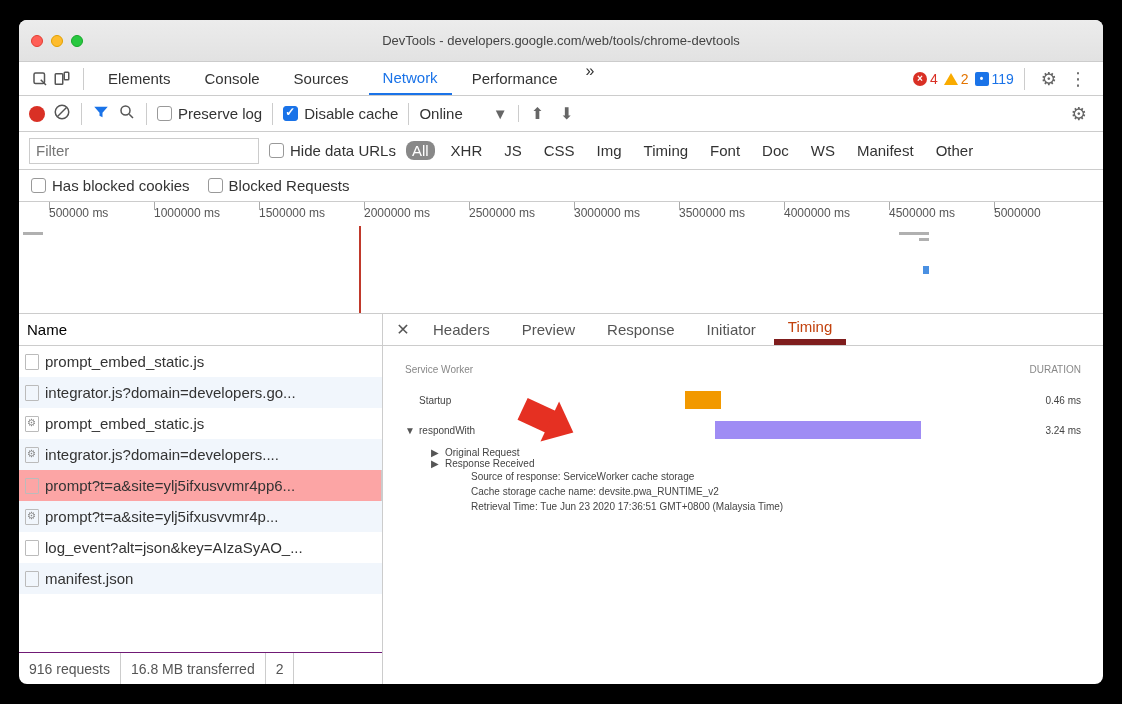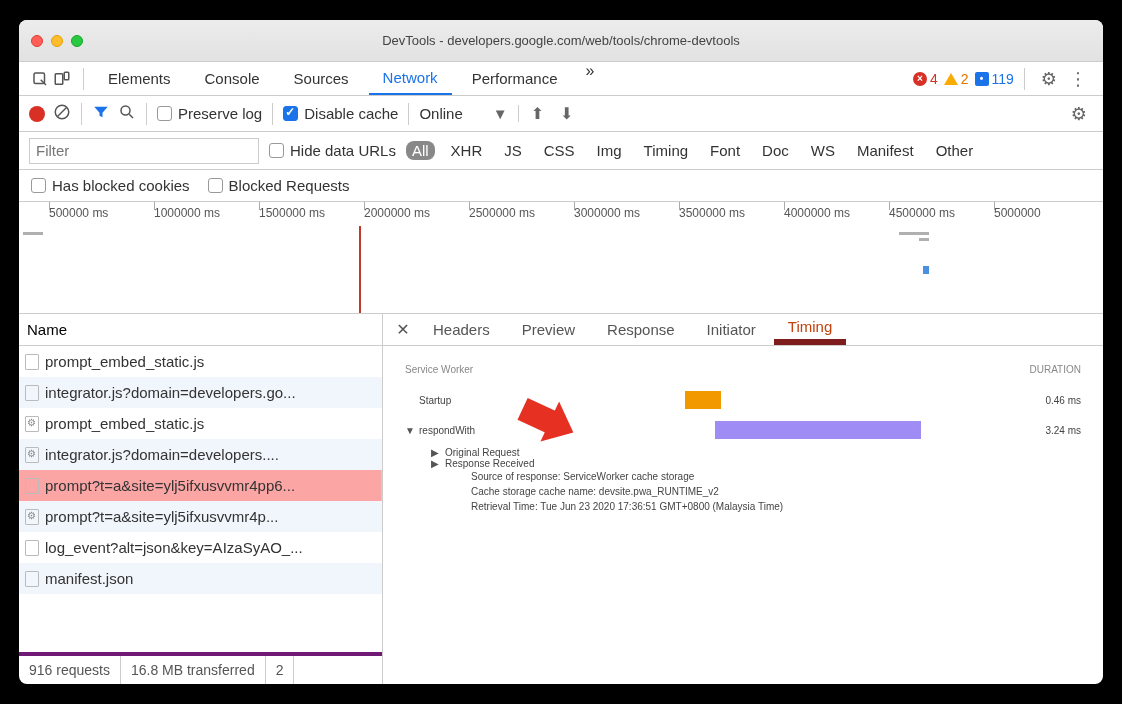--- a/index.html
+++ b/index.html
@@ -114,21 +114,21 @@
   .main{flex:1;display:flex;overflow:hidden;}
 
   .left{width:364px;border-right:1px solid #ccc;display:flex;flex-direction:column;}
   .left-hdr{height:32px;border-bottom:1px solid #ccc;display:flex;align-items:center;padding:0 8px;font-size:15px;}
   .req-list{flex:1;overflow:hidden;}
   .req-row{height:31px;display:flex;align-items:center;padding:0 6px;font-size:15px;color:#333;gap:6px;cursor:pointer;white-space:nowrap;overflow:hidden;text-overflow:ellipsis;}
   .req-row:nth-child(even){background:#f1f6fc;}
   .req-row.sel{background:#fca5a5;}
   .file-ico{width:14px;height:16px;border:1px solid #bbb;border-radius:1px;flex:none;position:relative;}
   .file-ico.gear::after{content:"⚙";position:absolute;left:1px;top:0;font-size:10px;color:#888;}
-  .summary{height:32px;border-top:4px solid #701a75;display:flex;align-items:center;font-size:14px;color:#555;}
+  .summary{height:32px;border-top:1px solid #701a75;display:flex;align-items:center;font-size:14px;color:#555;}
   .summary span{padding:0 10px;border-right:1px solid #ccc;height:100%;display:flex;align-items:center;}
 
   .right{flex:1;display:flex;flex-direction:column;}
   .right-tabs{height:32px;border-bottom:1px solid #ccc;display:flex;align-items:stretch;gap:4px;padding:0 8px;}
   .r-close{width:24px;display:flex;align-items:center;justify-content:center;font-size:16px;color:#555;cursor:pointer;}
   .r-tab{padding:0 14px;display:flex;align-items:center;font-size:15px;color:#555;cursor:pointer;}
   .r-tab.active{color:#c2410c;border-bottom:6px solid #7f1d1d;}
 
   .timing{flex:1;padding:18px 22px;font-size:10px;color:#444;position:relative;}
   .timing-hdr{display:flex;justify-content:space-between;color:#888;margin-bottom:10px;}

